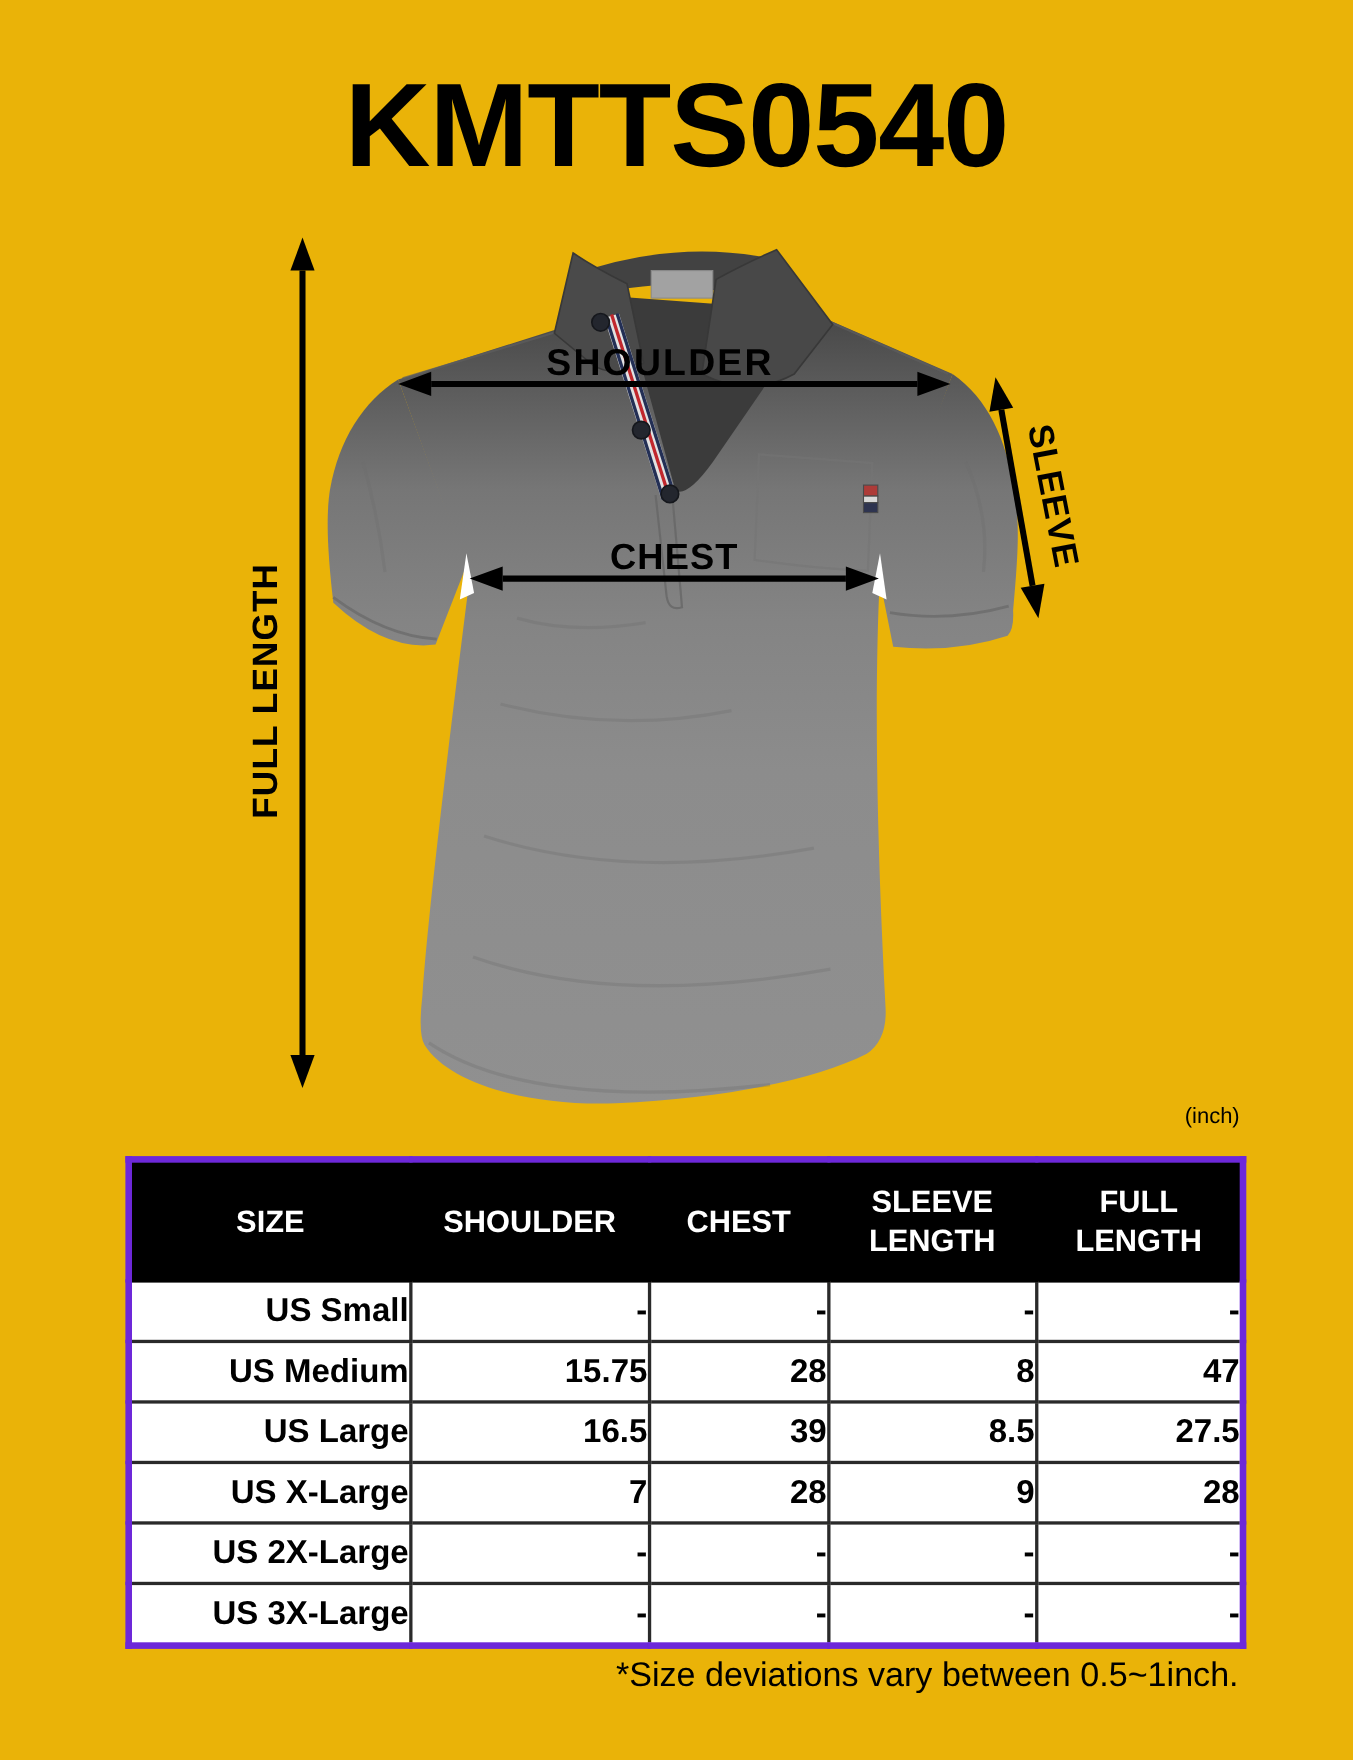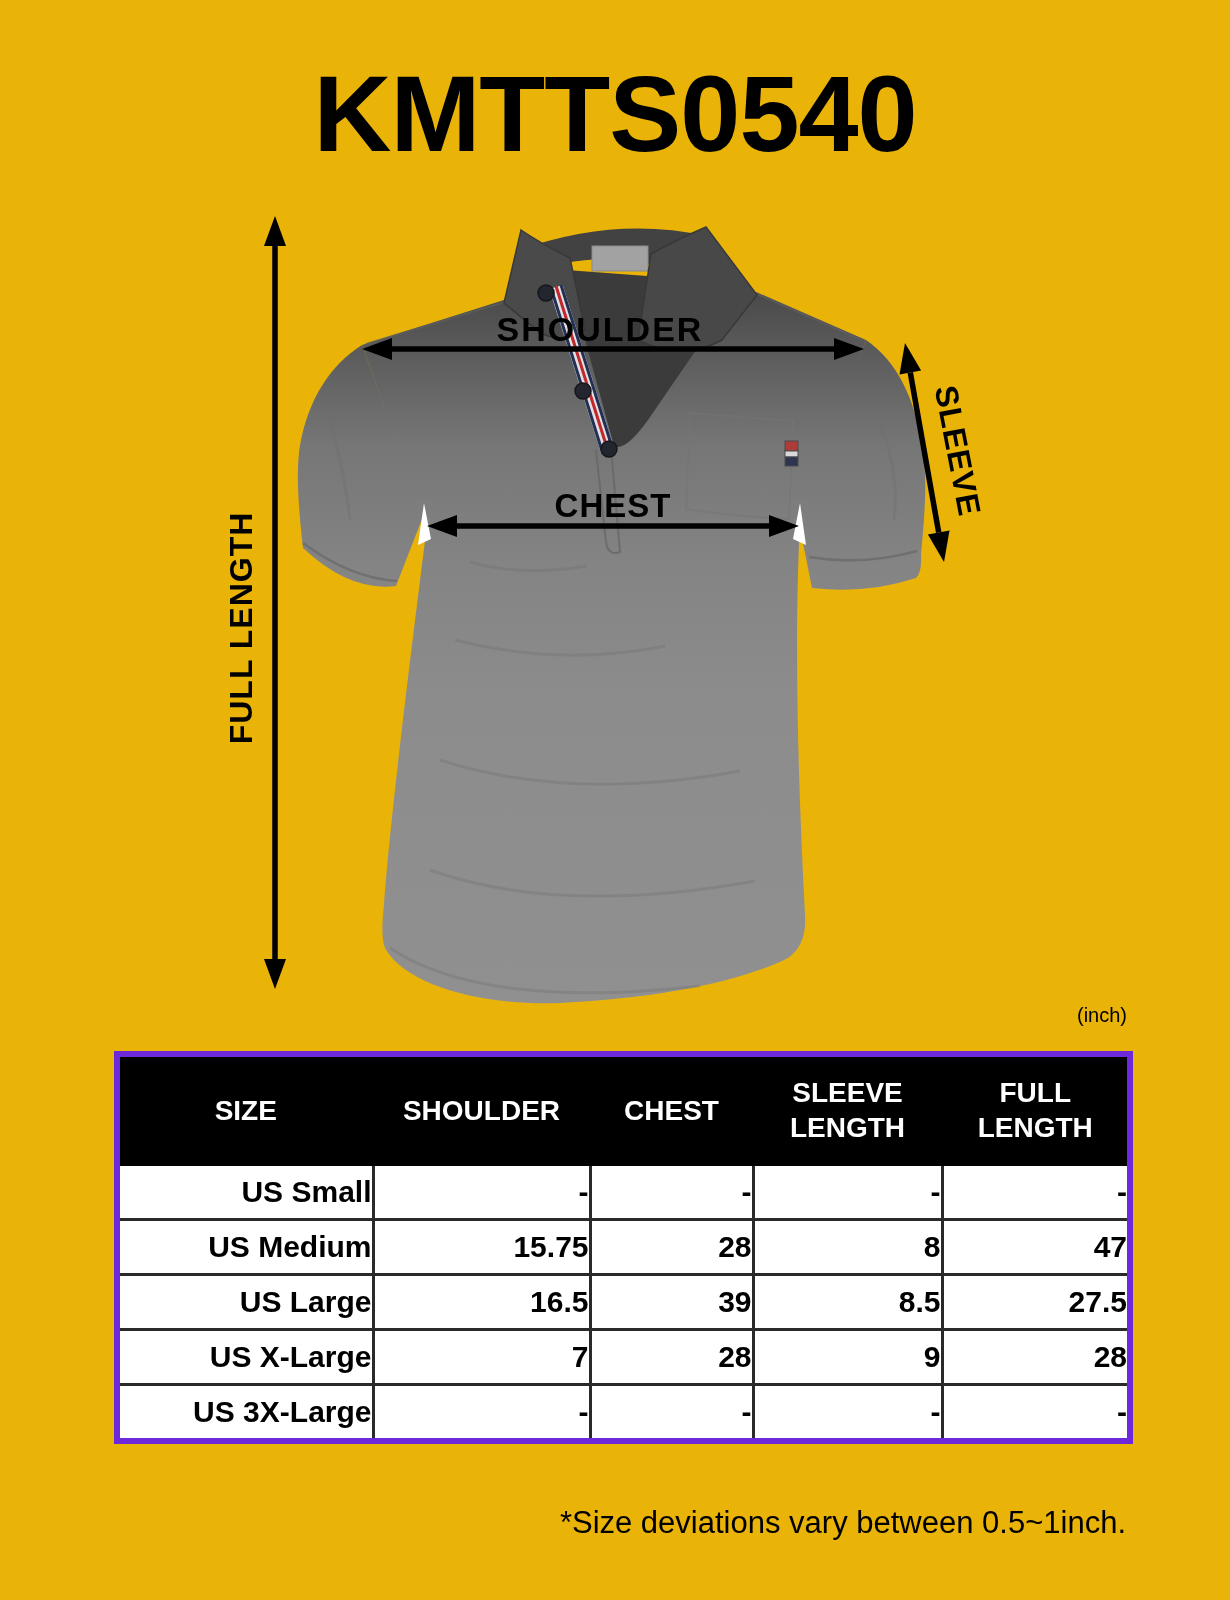--- a/index.html
+++ b/index.html
@@ -213,20 +213,27 @@
         <td>27.5</td>
       </tr>
       <tr>
         <td>US X-Large</td>
         <td>7</td>
         <td>28</td>
         <td>9</td>
         <td>28</td>
       </tr>
       <tr>
+        <td>US 2X-Large</td>
+        <td>-</td>
+        <td>-</td>
+        <td>-</td>
+        <td>-</td>
+      </tr>
+      <tr>
         <td>US 3X-Large</td>
         <td>-</td>
         <td>-</td>
         <td>-</td>
         <td>-</td>
       </tr>
     </tbody>
   </table>
 
   <div class="footnote">*Size deviations vary between 0.5~1inch.</div>

